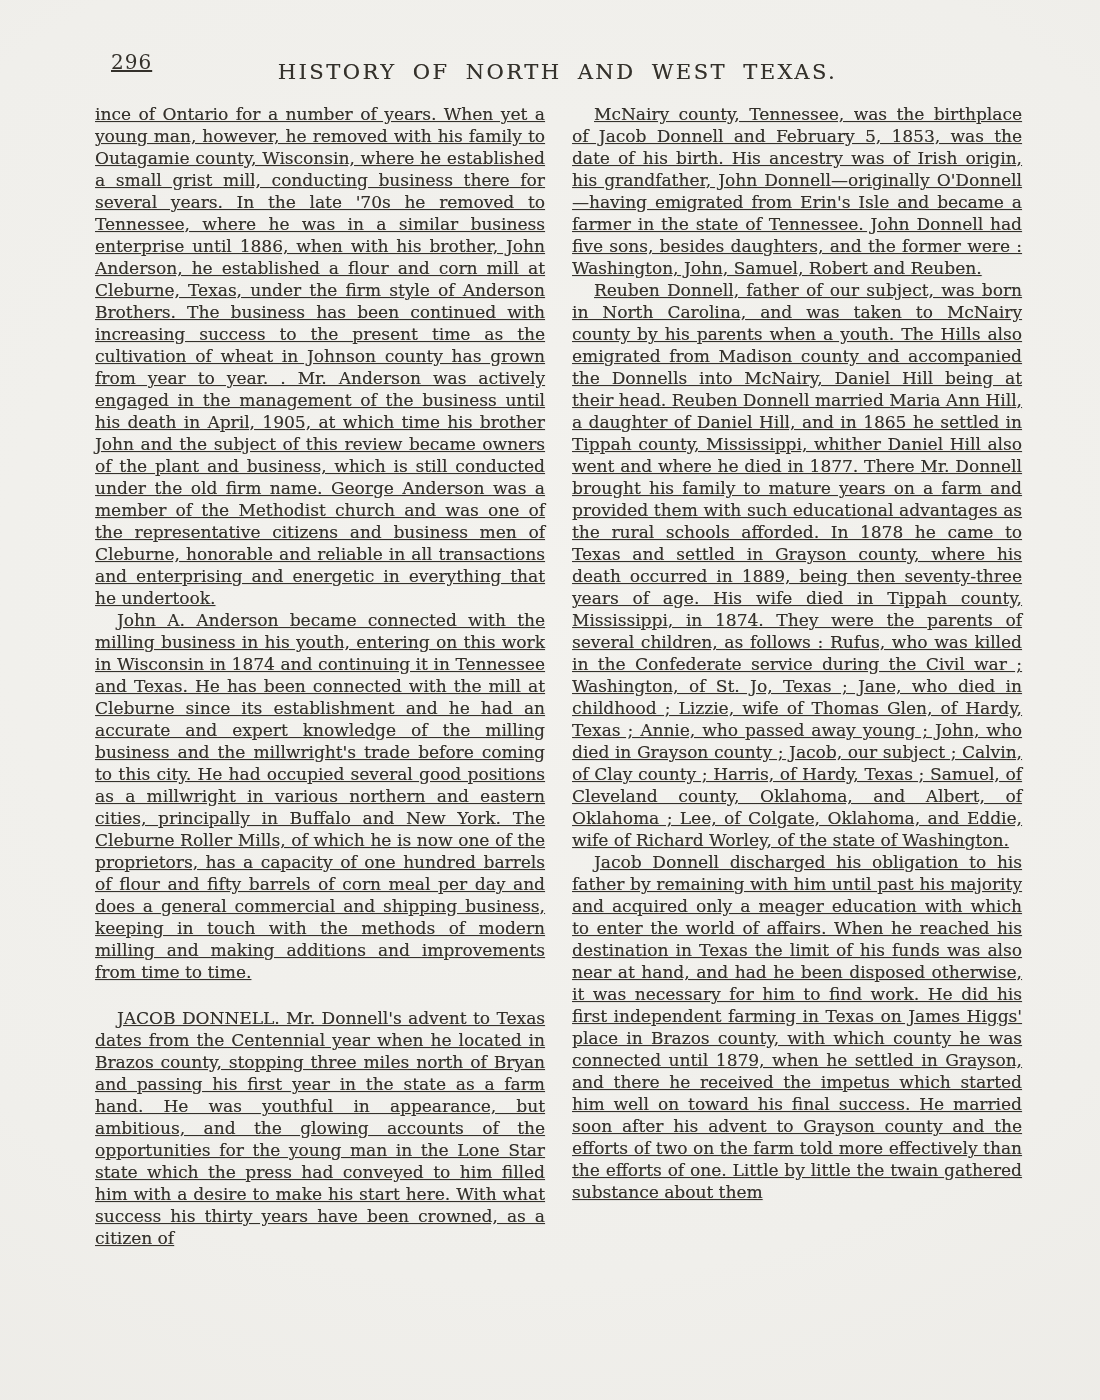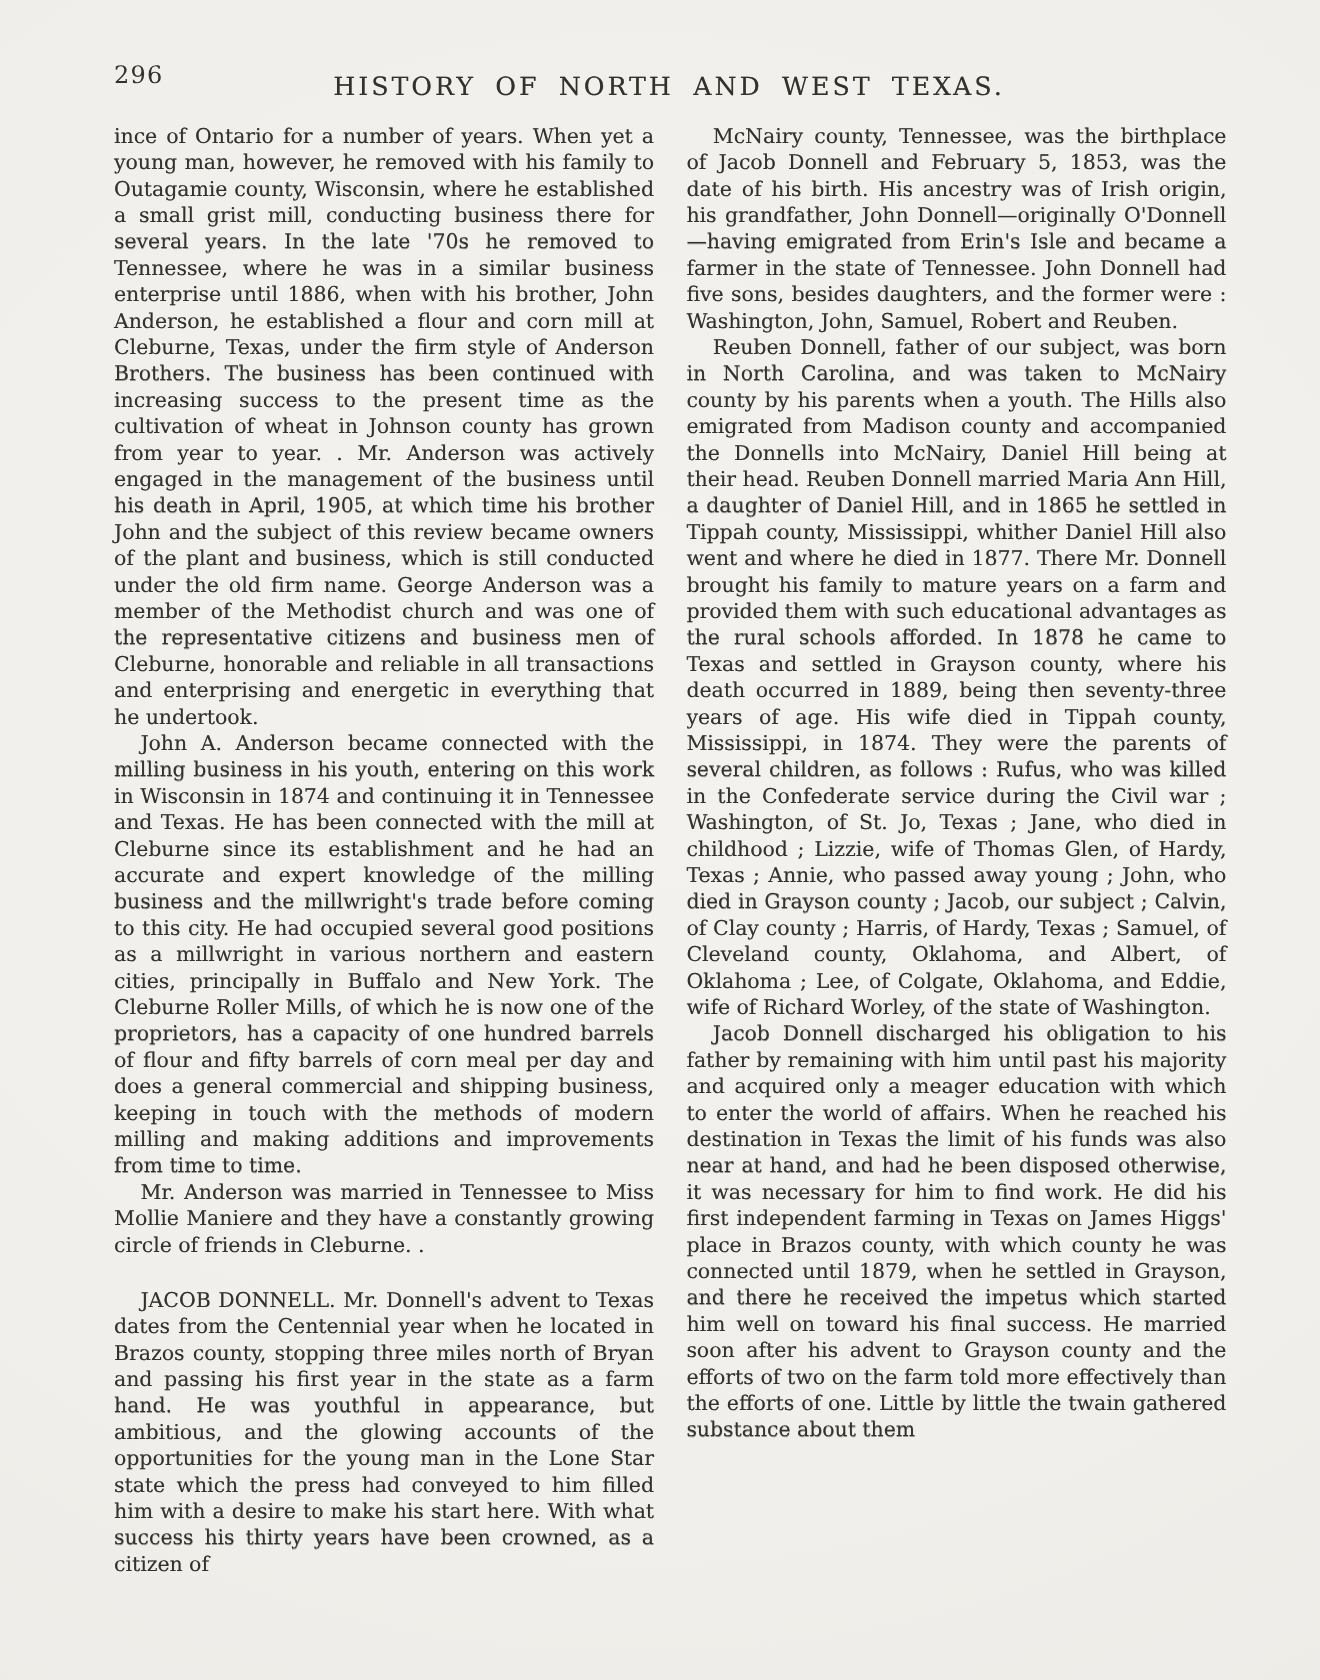--- a/index.html
+++ b/index.html
@@ -26,41 +26,43 @@
   }
   .page-header {
     position: absolute;
     top: 48px;
     left: 95px;
     right: 80px;
     height: 28px;
   }
   .page-number {
     position: absolute;
-    left: 0;
+    left: 16px;
     top: 2px;
     font-size: 20px;
     letter-spacing: 1px;
+    text-decoration: underline;
   }
   .running-title {
     margin: 12px;
     text-align: center;
     font-size: 21px;
     font-weight: normal;
     letter-spacing: 2.5px;
     word-spacing: 7px;
     text-shadow: 0.2px 0.2px 0.4px rgba(46, 43, 37, 0.55);
   }
   .columns {
     position: absolute;
     top: 103px;
     left: 95px;
     right: 78px;
     display: flex;
     gap: 27px;
+    text-decoration: underline;
   }
   .column {
     flex: 1 1 0;
     min-width: 0;
   }
   .para {
     margin: 0;
     font-size: 17px;
     line-height: 22px;
     text-align: justify;
@@ -84,21 +86,20 @@
   <header class="page-header">
     <span class="page-number">296</span>
     <h1 class="running-title">HISTORY OF NORTH AND WEST TEXAS.</h1>
   </header>
 
   <main class="columns">
 
     <div class="column">
       <p class="para no-indent">ince of Ontario for a number of years. When yet a young man, however, he removed with his family to Outagamie county, Wisconsin, where he established a small grist mill, conducting business there for several years. In the late '70s he removed to Tennessee, where he was in a similar business enterprise until 1886, when with his brother, John Anderson, he established a flour and corn mill at Cleburne, Texas, under the firm style of Anderson Brothers. The business has been continued with increasing success to the present time as the cultivation of wheat in Johnson county has grown from year to year. . Mr. Anderson was actively engaged in the management of the business until his death in April, 1905, at which time his brother John and the subject of this review became owners of the plant and business, which is still conducted under the old firm name. George Anderson was a member of the Methodist church and was one of the representative citizens and business men of Cleburne, honorable and reliable in all transactions and enterprising and energetic in everything that he undertook.</p>
       <p class="para">John A. Anderson became connected with the milling business in his youth, entering on this work in Wisconsin in 1874 and continuing it in Tennessee and Texas. He has been connected with the mill at Cleburne since its establishment and he had an accurate and expert knowledge of the milling business and the millwright's trade before coming to this city. He had occupied several good positions as a millwright in various northern and eastern cities, principally in Buffalo and New York. The Cleburne Roller Mills, of which he is now one of the proprietors, has a capacity of one hundred barrels of flour and fifty barrels of corn meal per day and does a general commercial and shipping business, keeping in touch with the methods of modern milling and making additions and improvements from time to time.</p>
-      <p class="para">Mr. Anderson was married in Tennessee to Miss Mollie Maniere and they have a constantly growing circle of friends in Cleburne. .</p>
       <p class="para section-start">JACOB DONNELL. Mr. Donnell's advent to Texas dates from the Centennial year when he located in Brazos county, stopping three miles north of Bryan and passing his first year in the state as a farm hand. He was youthful in appearance, but ambitious, and the glowing accounts of the opportunities for the young man in the Lone Star state which the press had conveyed to him filled him with a desire to make his start here. With what success his thirty years have been crowned, as a citizen of</p>
     </div>
 
     <div class="column">
       <p class="para">McNairy county, Tennessee, was the birthplace of Jacob Donnell and February 5, 1853, was the date of his birth. His ancestry was of Irish origin, his grandfather, John Donnell—originally O'Donnell—having emigrated from Erin's Isle and became a farmer in the state of Tennessee. John Donnell had five sons, besides daughters, and the former were : Washington, John, Samuel, Robert and Reuben.</p>
       <p class="para">Reuben Donnell, father of our subject, was born in North Carolina, and was taken to McNairy county by his parents when a youth. The Hills also emigrated from Madison county and accompanied the Donnells into McNairy, Daniel Hill being at their head. Reuben Donnell married Maria Ann Hill, a daughter of Daniel Hill, and in 1865 he settled in Tippah county, Mississippi, whither Daniel Hill also went and where he died in 1877. There Mr. Donnell brought his family to mature years on a farm and provided them with such educational advantages as the rural schools afforded. In 1878 he came to Texas and settled in Grayson county, where his death occurred in 1889, being then seventy-three years of age. His wife died in Tippah county, Mississippi, in 1874. They were the parents of several children, as follows : Rufus, who was killed in the Confederate service during the Civil war ; Washington, of St. Jo, Texas ; Jane, who died in childhood ; Lizzie, wife of Thomas Glen, of Hardy, Texas ; Annie, who passed away young ; John, who died in Grayson county ; Jacob, our subject ; Calvin, of Clay county ; Harris, of Hardy, Texas ; Samuel, of Cleveland county, Oklahoma, and Albert, of Oklahoma ; Lee, of Colgate, Oklahoma, and Eddie, wife of Richard Worley, of the state of Washington.</p>
       <p class="para">Jacob Donnell discharged his obligation to his father by remaining with him until past his majority and acquired only a meager education with which to enter the world of affairs. When he reached his destination in Texas the limit of his funds was also near at hand, and had he been disposed otherwise, it was necessary for him to find work. He did his first independent farming in Texas on James Higgs' place in Brazos county, with which county he was connected until 1879, when he settled in Grayson, and there he received the impetus which started him well on toward his final success. He married soon after his advent to Grayson county and the efforts of two on the farm told more effectively than the efforts of one. Little by little the twain gathered substance about them</p>
     </div>
 
   </main>

